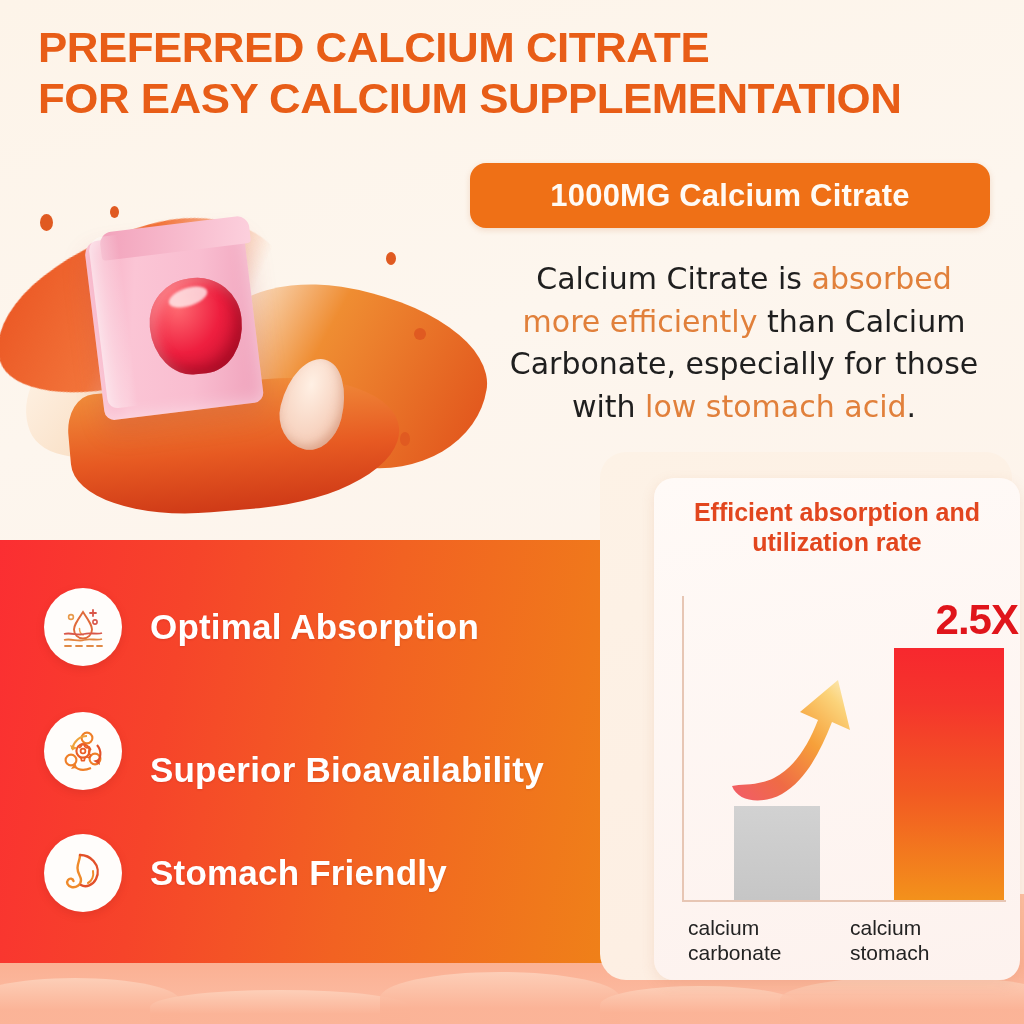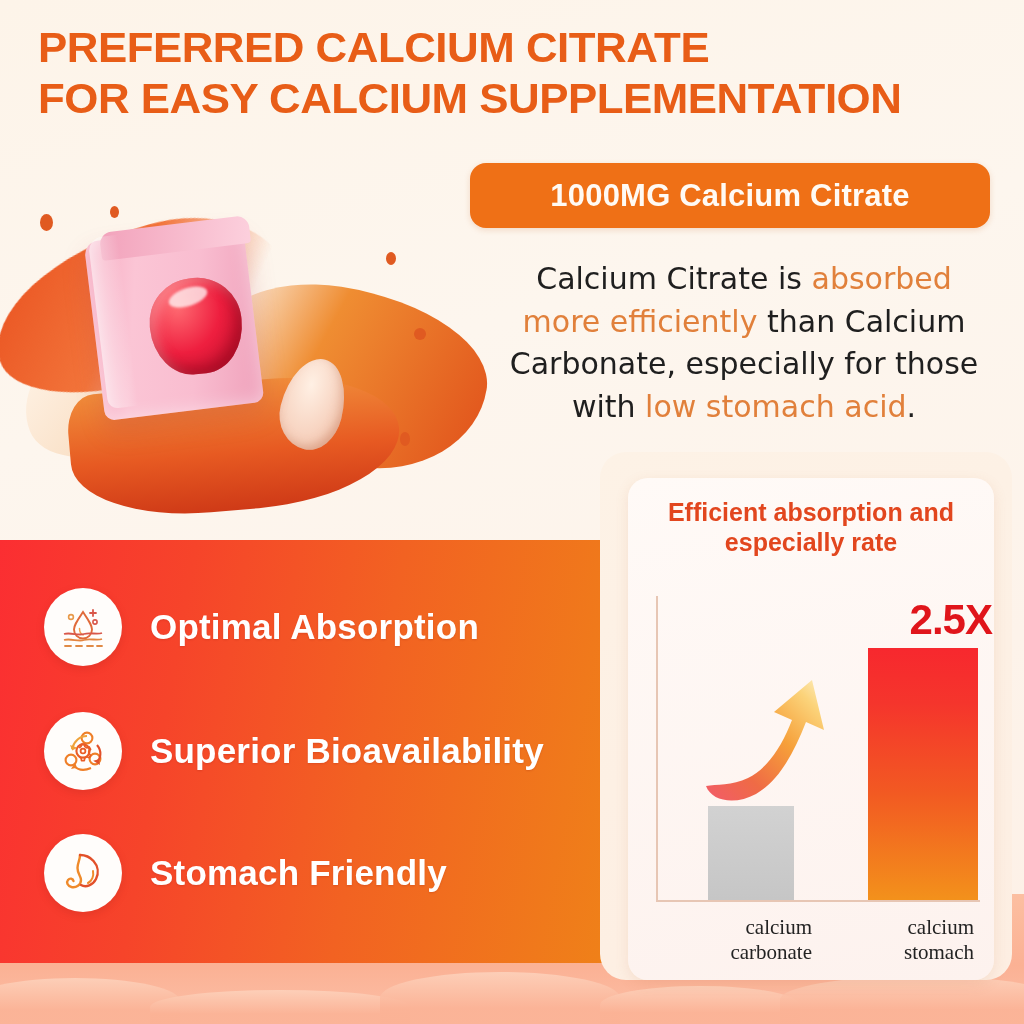--- a/index.html
+++ b/index.html
@@ -78,40 +78,40 @@
   .frow{position:absolute;left:44px;display:flex;align-items:center;gap:28px;}
   .fbadge{width:78px;height:78px;border-radius:50%;background:#fffdfb;
     display:flex;align-items:center;justify-content:center;flex:0 0 auto;
     box-shadow:0 3px 8px rgba(150,30,20,.18);}
   .flabel{color:#ffffff;font-size:35px;font-weight:bold;letter-spacing:.2px;
     text-shadow:0 1px 2px rgba(150,30,20,.22);white-space:nowrap;}
 
   
   .card-outer{position:absolute;left:600px;top:452px;width:412px;height:528px;
     background:linear-gradient(160deg,#fdf2e6,#fdeee2);border-radius:26px;}
-  .card{position:absolute;left:628px;top:478px;width:366px;height:502px;
+  .card{position:absolute;left:654px;top:478px;width:366px;height:502px;
     background:linear-gradient(170deg,#fffaf7 0%,#fdf2ee 100%);border-radius:20px;
     box-shadow:0 4px 14px rgba(200,120,80,.14);overflow:hidden;}
   .card-title{position:absolute;left:0;right:0;top:20px;text-align:center;
     color:#e2461e;font-size:25px;font-weight:bold;line-height:1.18;padding:0 14px;}
   .plot{position:absolute;left:28px;top:118px;right:14px;bottom:78px;}
   .axis-y{position:absolute;left:0;top:0;bottom:0;width:2px;background:#e7c6b4;}
   .axis-x{position:absolute;left:0;right:0;bottom:0;height:2px;background:#e7c6b4;}
   .bar{position:absolute;bottom:2px;}
   .bar-grey{left:52px;width:86px;height:94px;
     background:linear-gradient(180deg,#d2d2d2,#c6c6c6);}
   .bar-grad{left:212px;width:110px;height:252px;
     background:linear-gradient(180deg,#f7282e 0%,#f5352c 22%,#f25a22 58%,#f3911b 100%);}
   .bar-value{position:absolute;left:196px;bottom:258px;width:140px;text-align:right;
     color:#e0151b;font-size:42px;font-weight:bold;letter-spacing:-1px;}
   .arrow{position:absolute;left:46px;bottom:96px;width:148px;height:132px;}
   .xlabels{position:absolute;left:28px;right:14px;bottom:14px;
     display:flex;justify-content:space-around;}
-  .xlabel{width:150px;text-align:right;font-size:21px;line-height:1.22;color:#232323;
-    font-family:Liberation Serif, serif;}
+  .xlabel{width:150px;text-align:left;font-size:21px;line-height:1.22;color:#232323;
+    font-family:Liberation Sans, sans-serif;}
 </style>
 </head>
 <body>
 
 <div class="canvas">
 
   <div class="wave-base">
     <div class="wave-crest" style="left:-30px;width:210px;height:46px;"></div>
     <div class="wave-crest" style="left:150px;width:260px;height:34px;"></div>
     <div class="wave-crest" style="left:380px;width:240px;height:52px;"></div>
@@ -172,21 +172,21 @@
           <circle cx="38" cy="21" r="2.1" fill="none" stroke="#d9574a" stroke-width="1.6"></circle>
           <g stroke="#d9574a" stroke-width="1.8" stroke-linecap="round">
             <line x1="36" y1="9" x2="36" y2="15"></line>
               <line x1="33" y1="12" x2="39" y2="12"></line>
           </g>
         </svg>
       </div>
       <div class="flabel">Optimal Absorption</div>
     </div>
 
-    <div class="frow" style="top:172px;">
+    <div class="frow" style="top:172px;align-items:flex-end;">
       <div class="fbadge">
         <svg width="52" height="52" viewBox="0 0 52 52">
           <g fill="none" stroke="#ef7f28" stroke-width="2.1">
             <circle cx="30" cy="13" r="5.4"></circle>
             <circle cx="14" cy="35" r="5.4"></circle>
             <circle cx="38" cy="34" r="5.4"></circle>
           </g>
           <path d="M25 26.5 l2.4-1.6 .6-3.2 3.4 0 .6 3.2 2.4 1.6 3-1.2 1.7 2.9 -2.3 2.2 0 2.9 2.3 2.2 -1.7 2.9 -3-1.2 -2.4 1.6 -.6 3.2 -3.4 0 -.6-3.2 -2.4-1.6" fill="none" stroke="#ea5c26" stroke-width="2" stroke-linejoin="round" transform="translate(-5,-7) scale(0.82) translate(8,10)"></path>
           <circle cx="26" cy="26" r="6.6" fill="none" stroke="#ea5c26" stroke-width="2.1"></circle>
           <circle cx="26" cy="26" r="2.4" fill="none" stroke="#ea5c26" stroke-width="1.8"></circle>
@@ -211,21 +211,21 @@
       </div>
       <div class="flabel">Stomach Friendly</div>
     </div>
 
   </div>
 
   <div class="card-outer"></div>
   <div class="card">
     <div class="card-title">
       <div>Efficient absorption and</div>
-      <div>especially rate</div>
+      <div>utilization rate</div>
     </div>
 
     <div class="plot">
       <div class="axis-y"></div>
       <div class="axis-x"></div>
 
       <div class="bar bar-grey"></div>
       <div class="bar bar-grad"></div>
       <div class="bar-value">2.5X</div>
 

